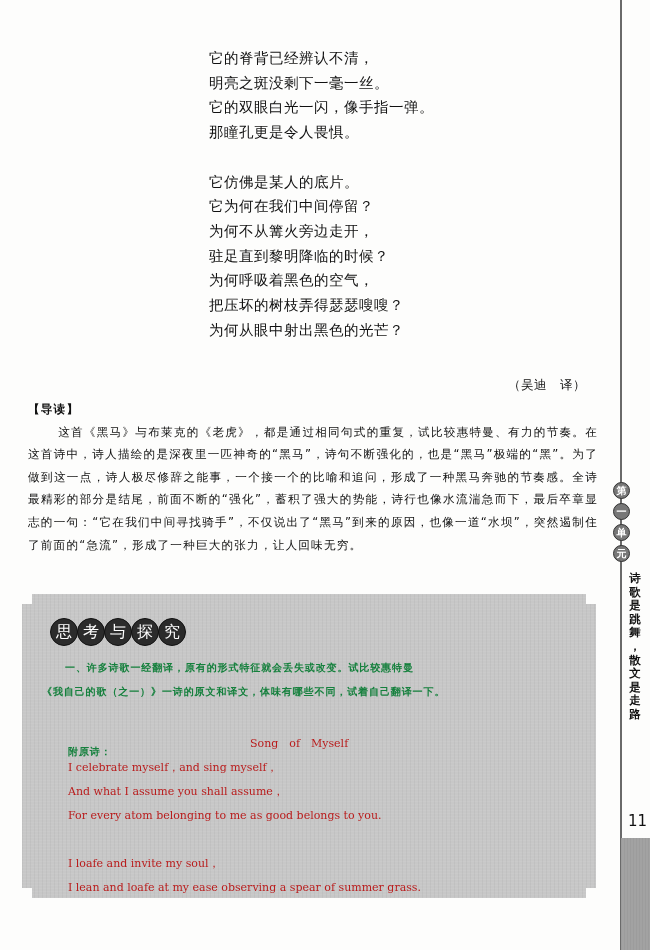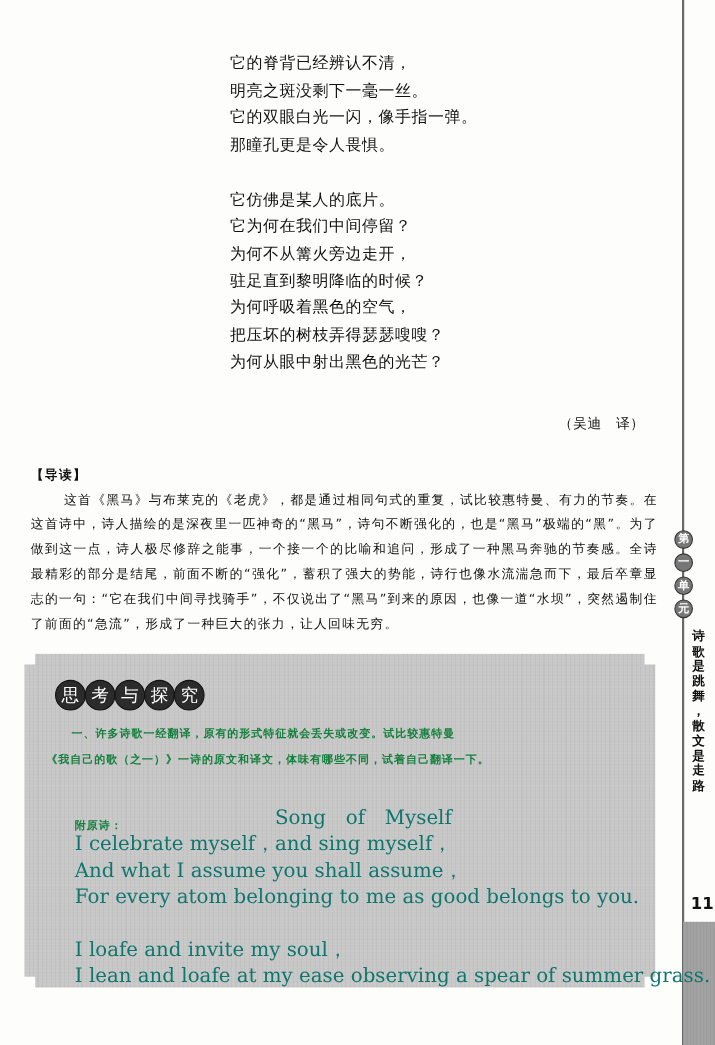--- a/index.html
+++ b/index.html
@@ -15,21 +15,21 @@
   .poem {
     position:absolute; left:173px; top:46px; width:420px;
     font-size:14.5px; line-height:24.7px; letter-spacing:0.5px;margin-left:36px;
   }
   .poem .stanza { margin:0 0 24.7px 0; }
   .poem .line { display:block; white-space:nowrap; }
   .translator {
     position:absolute; left:492px; top:377px; font-size:12.5px; letter-spacing:0.5px;margin-left:16px;
   }
   .guide {
-    position:absolute; left:28px; top:420px; width:570px;
+    position:absolute; left:28px; top:398px; width:570px;
     font-size:11.6px; line-height:22.6px; letter-spacing:1.2px;
     font-family:"DejaVu Sans", sans-serif;
   }
   .guide .heading { font-weight:bold; display:block; }
   .guide p { margin:0; text-indent:2.6em; text-align:justify; }
   .unit-tab {
     position:absolute; left:613px; top:482px; width:16px;
   }
   .unit-tab .badge {
     width:15px; height:15px; border-radius:50%; background:#777; border:1px solid #333;
@@ -37,21 +37,21 @@
     font-family:"DejaVu Sans", sans-serif; font-weight:bold;
   }
   .unit-title {
     position:absolute; left:627px; top:572px; width:16px;
     font-size:11.5px; line-height:13.6px; text-align:center; font-weight:bold;
     font-family:"DejaVu Sans", sans-serif;
   }
   .unit-title span { display:block; }
   .page-number {
     position:absolute; left:628px; top:812px; font-size:15px;
-    font-family:"DejaVu Sans", sans-serif; font-weight:bold;
+    font-family:"DejaVu Sans", sans-serif; font-weight:normal;
   }
   .right-gray {
     position:absolute; left:621px; top:838px; width:29px; height:112px;
     background:#a2a2a2;
     background-image:repeating-linear-gradient(90deg, rgba(0,0,0,0.04) 0 1px, transparent 1px 3px);
   }
   .explore-box {
     position:absolute; left:22px; top:594px; width:574px; height:304px;
     background:#c7c7c7;
     background-image:
@@ -70,21 +70,21 @@
   .question {
     position:absolute; left:42px; top:656px; width:540px;
     font-size:10px; line-height:24px; font-weight:bold; letter-spacing:0.9px;
     font-family:"DejaVu Sans", sans-serif; color:#15803d;
   }
   .question p { margin:0; }
   .question .indent { text-indent:2.3em; }
   .question .appendix { padding-left:2.6em;margin-top:36px; }
   .english {
     position:absolute; left:68px; top:732px; width:520px;
-    font-size:18px; line-height:24px; color:#0f766e;
+    font-size:11px; line-height:24px; color:#b91c1c;
   }
   .english .title { text-align:left; padding-left:182px; display:block; }
   .english .line { display:block; white-space:nowrap; }
   .english .gap { height:24px; }
 </style>
 </head>
 <body>
 
 <div class="margin-line"></div>
 

